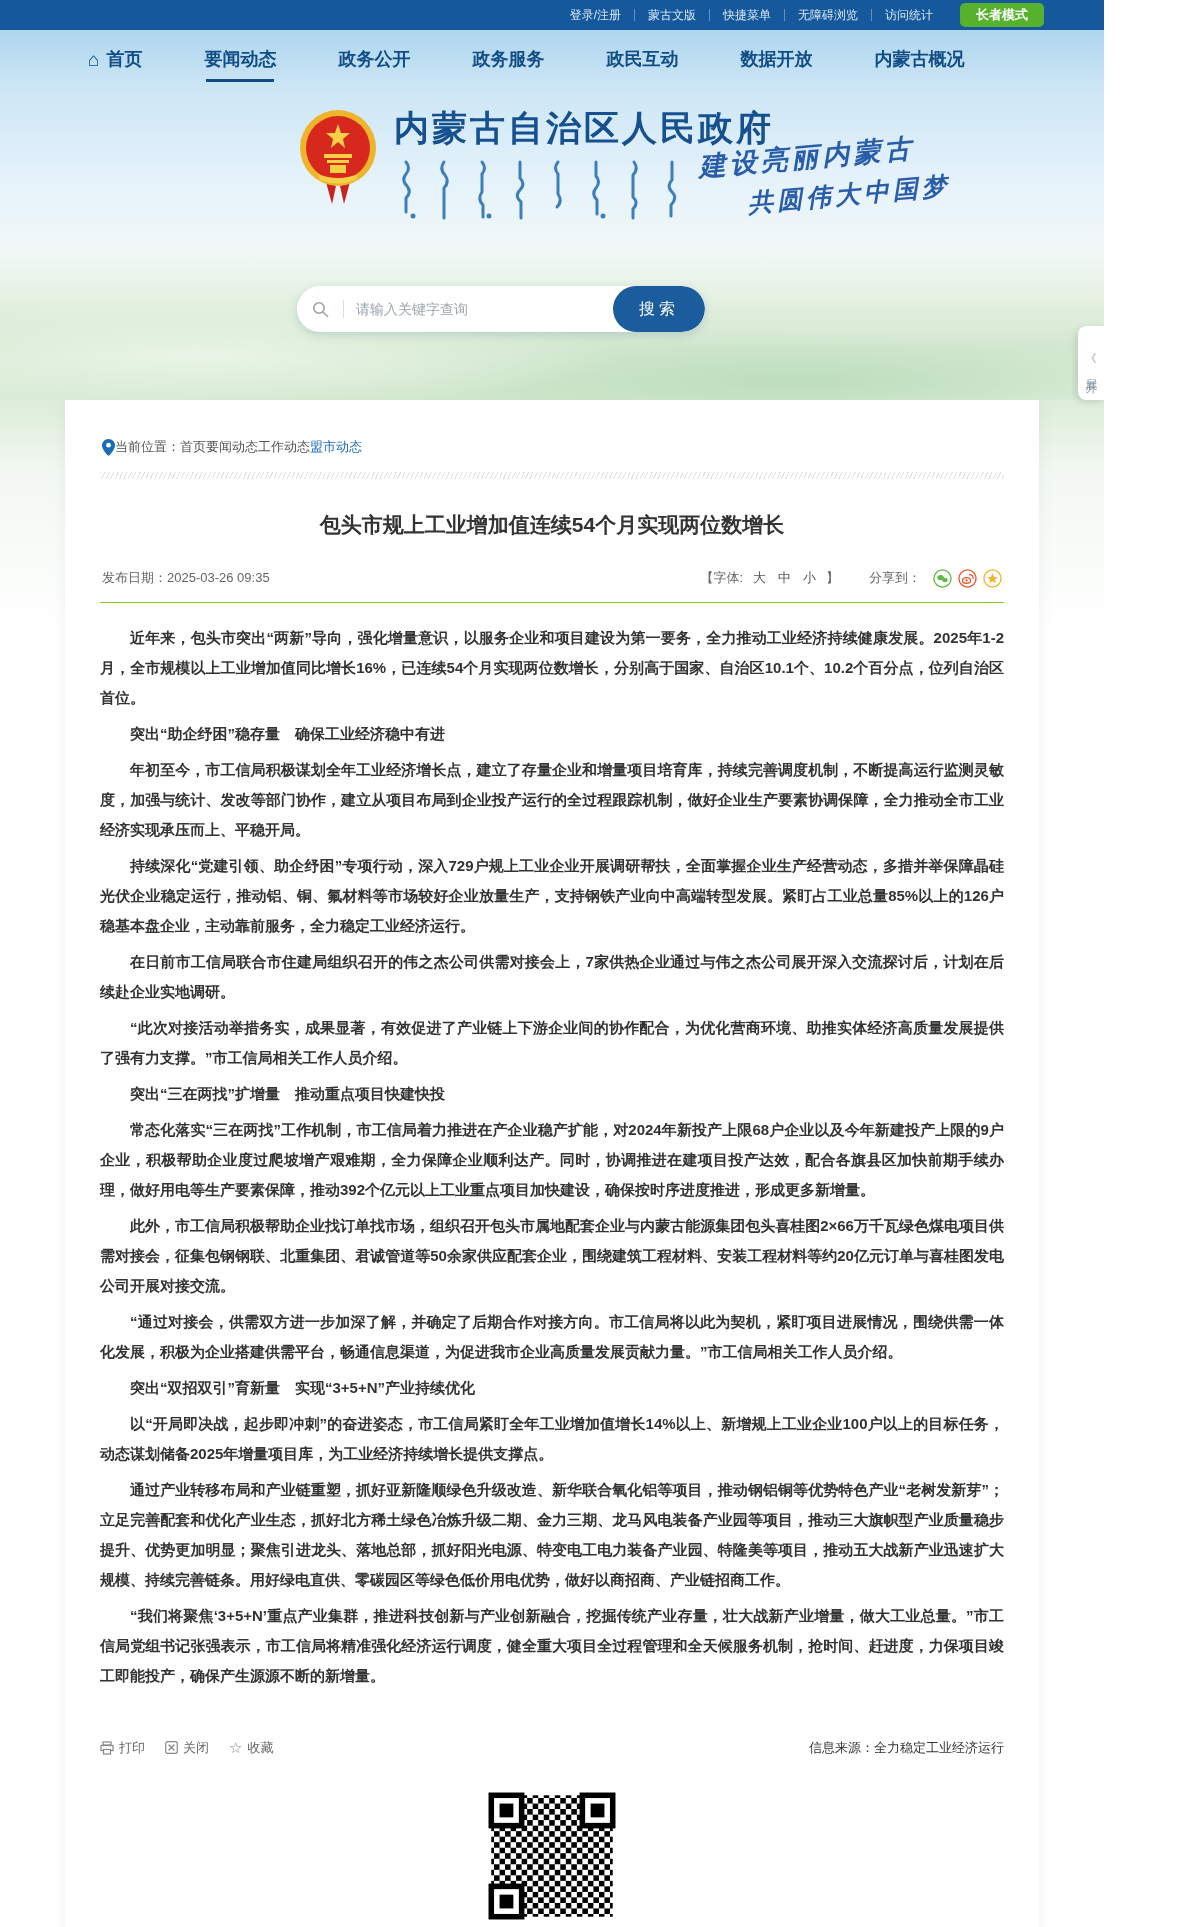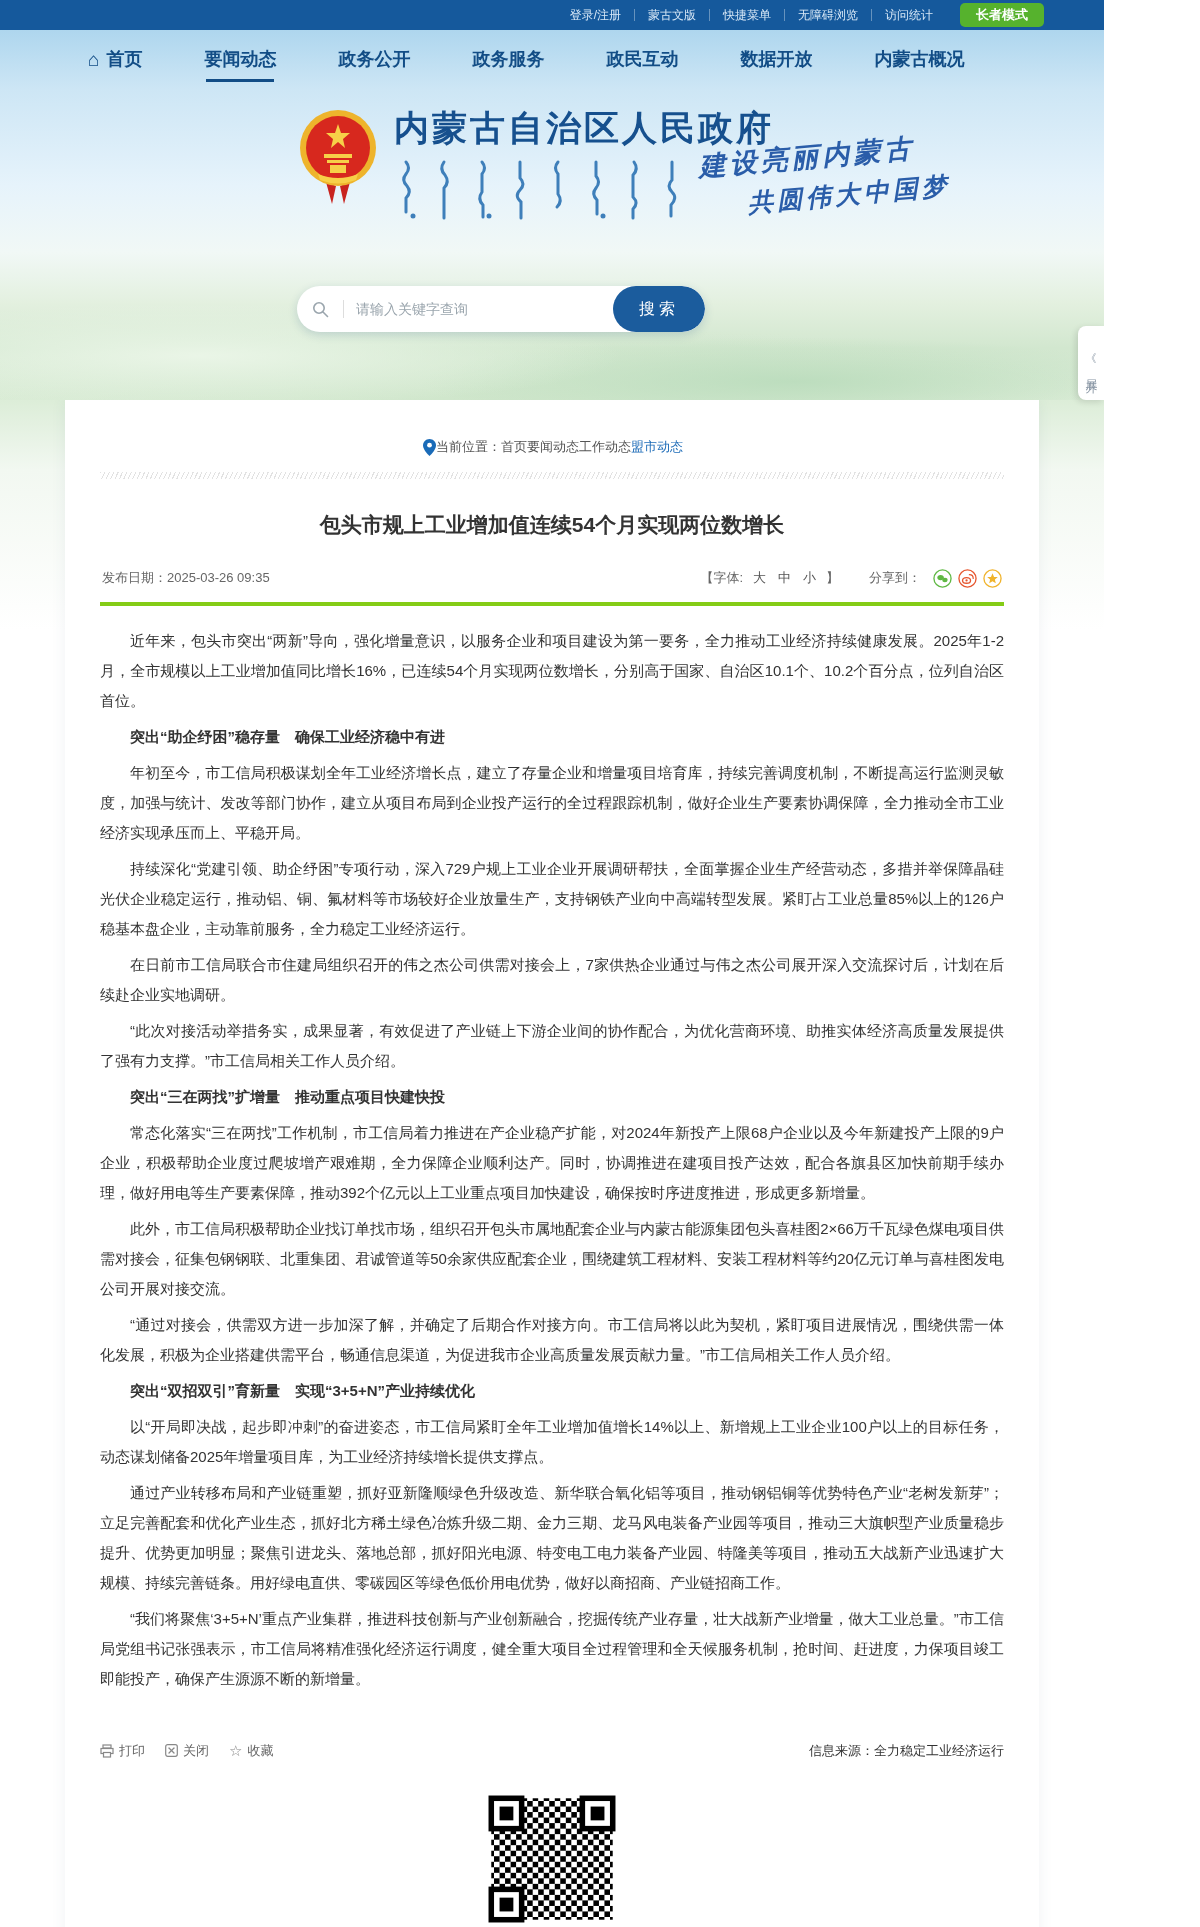--- a/index.html
+++ b/index.html
@@ -45,35 +45,35 @@
 
   
   .expand-tab { position:absolute; right:0; top:326px; width:26px; height:74px; background:#fff; border-radius:8px 0 0 8px; box-shadow:-2px 2px 6px rgba(0,0,0,.12); display:flex; flex-direction:column; align-items:center; justify-content:center; gap:4px; color:#8a97a5; font-size:12px; cursor:pointer; z-index:5; }
   .expand-tab .arrow { font-size:11px; }
   .expand-tab .vtext { writing-mode:vertical-rl; letter-spacing:3px; }
 
   
   .content-wrap { background:linear-gradient(180deg,#dcedd8 0px,#f2f8f1 70px,#ffffff 230px); padding:0 65px 42px; }
   .card { background:#fff; box-shadow:0 0 14px rgba(60,90,120,.08); padding:30px 35px 60px; }
 
-  .breadcrumb { display:flex; align-items:center; font-size:13px; color:#555; padding:8px 0 0 2px;justify-content:center; }
+  .breadcrumb { display:flex; align-items:center; font-size:13px; color:#555; padding:8px 0 0 2px; }
   .breadcrumb .crumb { cursor:pointer; }
   .breadcrumb .crumb.current { color:#1e6cb8; }
   .hatch { height:7px; margin-top:16px; background:repeating-linear-gradient(115deg,#e2e2e2 0,#e2e2e2 1px,transparent 1px,transparent 4px); }
 
   .article-title { text-align:center; font-size:21px; font-weight:bold; color:#333; margin:30px 40px 22px; line-height:1.5; }
 
-  .meta-row { display:flex; justify-content:space-between; align-items:center; font-size:13px; color:#666; padding:6px 2px 14px; border-bottom:4px solid #84cc16; }
+  .meta-row { display:flex; justify-content:space-between; align-items:center; font-size:13px; color:#666; padding:6px 2px 14px; border-bottom:1px solid #84cc16; }
   .meta-right { display:flex; align-items:center; gap:8px; }
   .font-size-btn { cursor:pointer; padding:0 2px; color:#555; }
   .share-icons { display:flex; align-items:center; gap:6px; margin-left:4px; }
   .share-ic { width:19px; height:19px; cursor:pointer; }
 
   .article-body { padding-top:14px; }
-  .article-body p { font-size:15px; line-height:30px; color:#333; text-align:justify; text-indent:2em; margin:6px 0; }
+  .article-body p { font-size:15px; line-height:30px; color:#333; text-align:justify; text-indent:2em; margin:6px 0;font-weight:bold; }
   .article-body p.subhead { font-weight:bold; }
 
   .actions-row { display:flex; justify-content:space-between; align-items:center; margin-top:48px; font-size:13px; color:#666; }
   .actions-left { display:flex; align-items:center; gap:20px; }
   .action-item { display:flex; align-items:center; gap:5px; cursor:pointer; }
   .star-glyph { font-size:15px; color:#888; line-height:1; }
   .source-text { color:#333; }
 
   .qr-block { width:150px; margin:30px auto 0; text-align:center; }
   .qr-big { width:138px; height:138px; background:#fff; }

